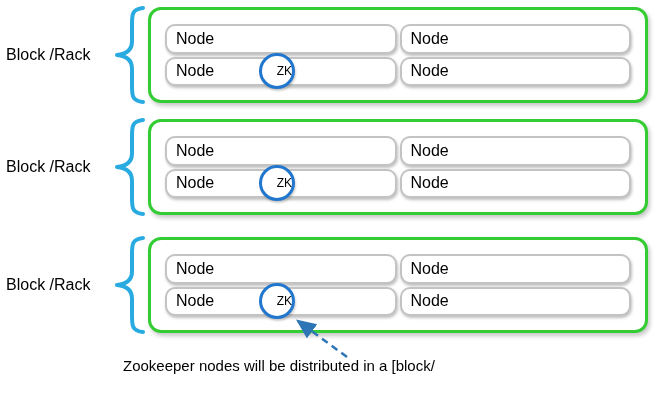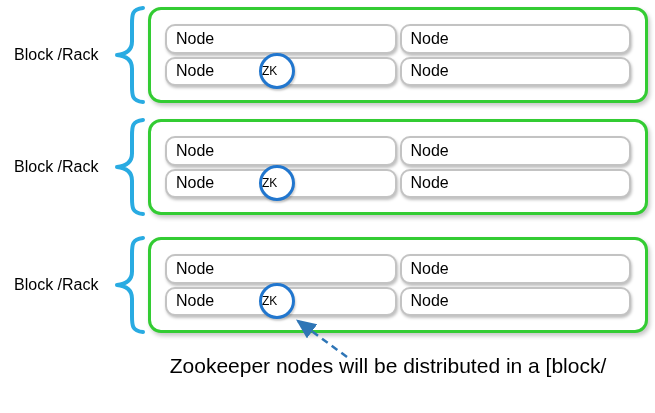--- a/index.html
+++ b/index.html
@@ -5,21 +5,20 @@
   html,body { margin:0; padding:0; background:#ffffff; }
   .canvas {
     position:relative; width:655px; height:413px; background:#ffffff;
     font-family:"Liberation Sans", sans-serif; color:#000; overflow:hidden;
   }
   .block { position:absolute; left:0; width:655px; height:96px; }
   .block-label {
     position:absolute; left:6px; top:0; width:104px; height:96px;
     display:flex; align-items:center; font-size:16px; color:#000;
     white-space:nowrap;
-    margin-left:8px;
   }
   .brace { position:absolute; left:110px; top:-2px; width:38px; height:100px; }
   .rack {
     position:absolute; left:148px; top:0; width:500px; height:96px;
     box-sizing:border-box; border:3px solid var(--rack-border,#33CC33);
     border-radius:13px; background:#fff;
     box-shadow:2px 3px 4px rgba(0,0,0,0.22);
     padding:14px; display:grid;
     grid-template-columns:1fr 1fr; grid-template-rows:1fr 1fr; gap:3px;
   }
@@ -28,26 +27,26 @@
     border:2px solid var(--node-border,#C3C3C3); border-radius:10px;
     background:#fff; box-shadow:1px 2px 3px rgba(0,0,0,0.25);
     display:flex; align-items:center; padding-left:9px;
     font-size:16px; color:#000;
   }
   .zk {
     position:absolute; left:92px; top:50%; transform:translateY(-50%);
     width:30px; height:30px; box-sizing:content-box;
     border:3px solid var(--zk-border,#2176CE); border-radius:50%;
     background:#fff; box-shadow:1px 2px 2px rgba(0,0,0,0.18);
-    display:flex; align-items:center; justify-content:flex-start;
+    display:flex; align-items:center; justify-content:flex-end;
     font-size:12px; color:#000;
   }
   .annotation {
     position:absolute; left:123px; top:356px; width:530px;
-    text-align:center; font-size:21px; line-height:19px; color:#000;
+    font-size:15px; line-height:19px; color:#000;
   }
   .arrow-svg { position:absolute; left:285px; top:310px; width:75px; height:55px; overflow:visible; }
 </style>
 </head>
 <body>
 
 <div class="canvas">
 
   <div class="block" style="top:7px">
     <div class="block-label">Block /Rack</div>

